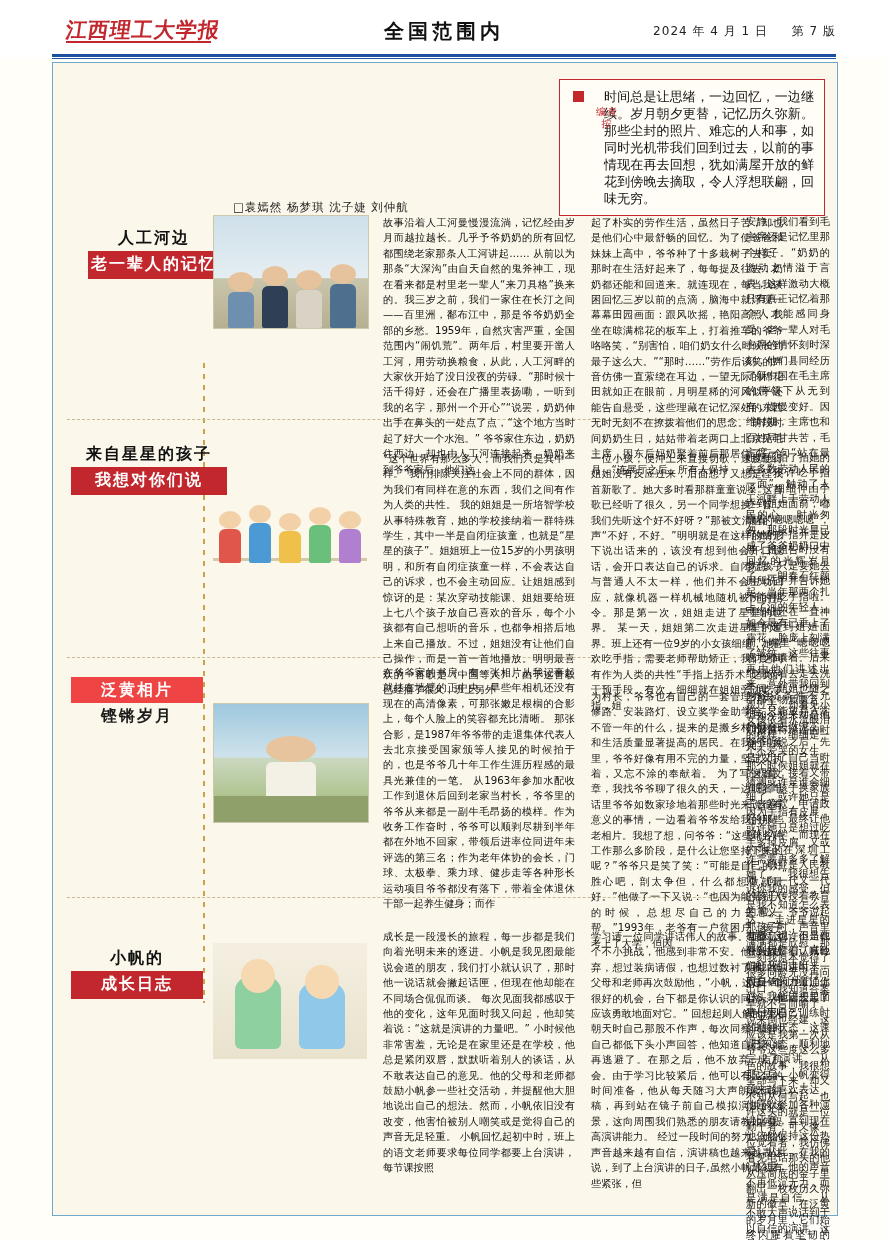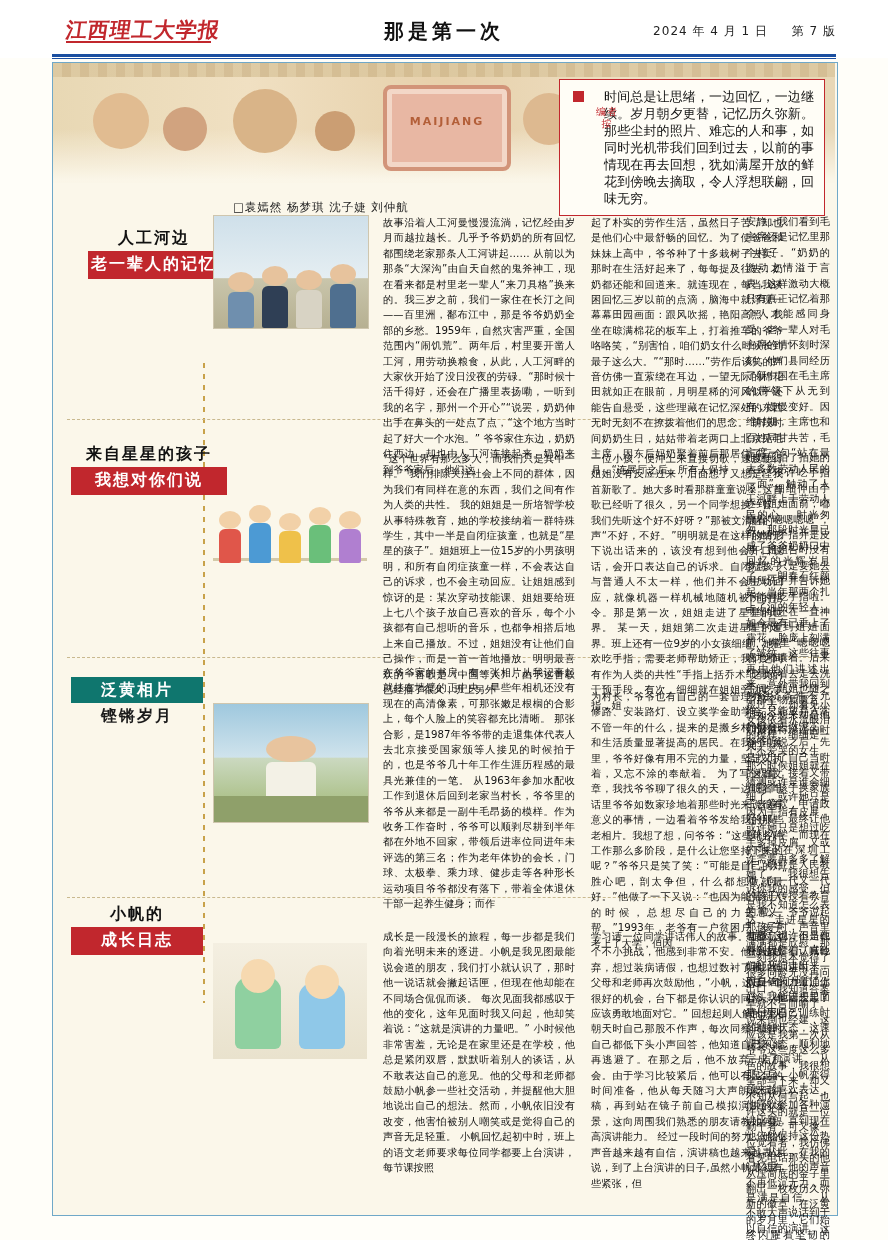--- a/index.html
+++ b/index.html
@@ -114,21 +114,21 @@
     position:absolute;width:132px;text-align:center;
     font-family:"DejaVu Serif","Liberation Serif",serif;
     font-weight:bold;letter-spacing:2px;
   }
   .tag .t1{
     display:block;font-size:16px;color:#111;padding:3px 0 2px;
   }
   .tag .t2{
     display:block;font-size:16px;color:#fff;background:#c1272d;padding:3px 0 4px;
   }
-  .tag.alt .t1{color:#fff;background:#0f766e;}
+  .tag.alt .t1{color:#fff;background:#ef4444;}
   .tag.alt .t2{color:#1a1a1a;background:transparent;}
 
   
   .photo{
     position:absolute;border:1px solid #cfc6ae;background:#dfe7ea;overflow:hidden;
   }
   .ph-sky{background:linear-gradient(to bottom,#9fc8de 0%,#cfe3ec 45%,#cbd9c0 46%,#9db56f 100%);}
   .ph-kids{background:linear-gradient(to bottom,#fdfcf4 0%,#f7f3e4 100%);}
   .ph-old{background:linear-gradient(to bottom,#cfe0ea 0%,#e5eef2 55%,#c9c5ab 56%,#b6b092 100%);}
   .ph-baby{background:linear-gradient(to bottom,#f4efe1 0%,#e9e2cd 100%);}
@@ -149,43 +149,29 @@
   }
 </style>
 </head>
 <body>
 
 <div class="page">
 
   <div class="masthead">
     <div class="logo">江西理工大学报</div>
     <div class="logo-underline"></div>
-    <div class="section-title">那是第一次</div>
+    <div class="section-title">全国范围内</div>
     <div class="issue-date">2024 年 4 月 1 日</div>
     <div class="issue-no">第 7 版</div>
     <div class="masthead-rule"></div>
     <div class="masthead-rule2"></div>
   </div>
 
   <div class="body-frame">
 
-    <div class="topdeco">
-      <div class="band"></div>
-      <div class="tv">
-        <div class="tv-label">MAIJIANG</div>
-      </div>
-      <div class="circle" style="left:40px;top:30px;width:56px;height:56px;background:#e0b98d;"></div>
-      <div class="circle" style="left:110px;top:44px;width:44px;height:44px;background:#cf9f7a;"></div>
-      <div class="circle" style="left:180px;top:26px;width:64px;height:64px;background:#d8b183;"></div>
-      <div class="circle" style="left:262px;top:48px;width:40px;height:40px;background:#c99a6d;"></div>
-      <div class="circle" style="left:470px;top:30px;width:52px;height:52px;background:#dcb68c;"></div>
-      <div class="circle" style="left:534px;top:48px;width:38px;height:38px;background:#caa277;"></div>
-      <div class="circle" style="left:586px;top:24px;width:60px;height:60px;background:#d9b489;"></div>
-      <div class="circle" style="left:664px;top:44px;width:46px;height:46px;background:#c79b6e;"></div>
-    </div>
 
     <div class="editor-box">
       <div class="editor-square"></div>
       <div class="editor-label">编者按</div>
       <div class="editor-text">时间总是让思绪，一边回忆，一边继续。岁月朝夕更替，记忆历久弥新。那些尘封的照片、难忘的人和事，如同时光机带我们回到过去，以前的事情现在再去回想，犹如满屋开放的鲜花到傍晚去摘取，令人浮想联翩，回味无穷。</div>
     </div>
 
     <div class="byline">□袁嫣然  杨梦琪  沈子婕  刘仲航</div>
 
     <div class="timeline"></div>
@@ -195,21 +181,21 @@
       <span class="t2">老一辈人的记忆</span>
     </div>
     <div class="tag" style="left:18px;top:378px;width:156px;">
       <span class="t1">来自星星的孩子</span>
       <span class="t2">我想对你们说</span>
     </div>
     <div class="tag alt" style="left:18px;top:614px;">
       <span class="t1">泛黄相片</span>
       <span class="t2">铿锵岁月</span>
     </div>
-    <div class="tag" style="left:18px;top:838px;text-align:center;">
+    <div class="tag" style="left:18px;top:882px;text-align:center;">
       <span class="t1">小帆的</span>
       <span class="t2">成长日志</span>
     </div>
 
     <div class="photo ph-old" style="left:160px;top:152px;width:154px;height:112px;">
       <div class="person" style="left:14px;width:26px;height:56px;">
         <div class="head" style="height:20px;background:#e7c39d;"></div>
         <div class="torso" style="height:36px;background:#6f8fae;"></div>
       </div>
       <div class="person" style="left:48px;width:26px;height:62px;">

